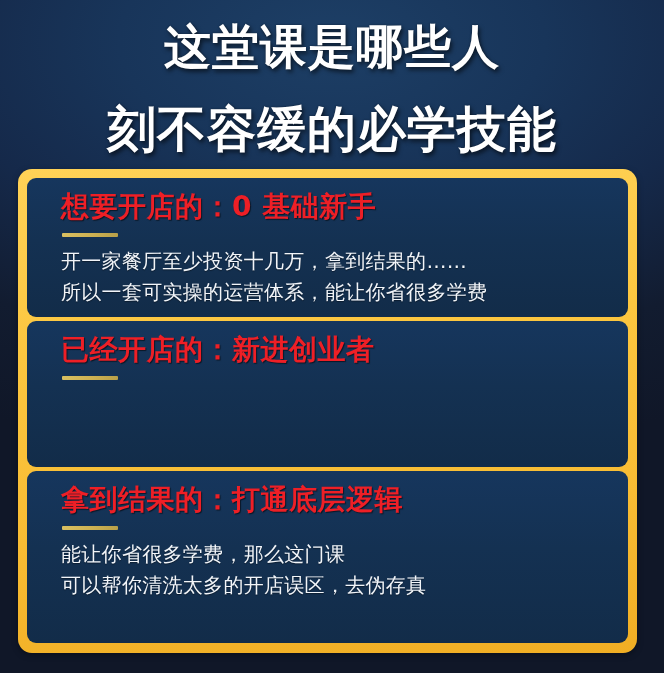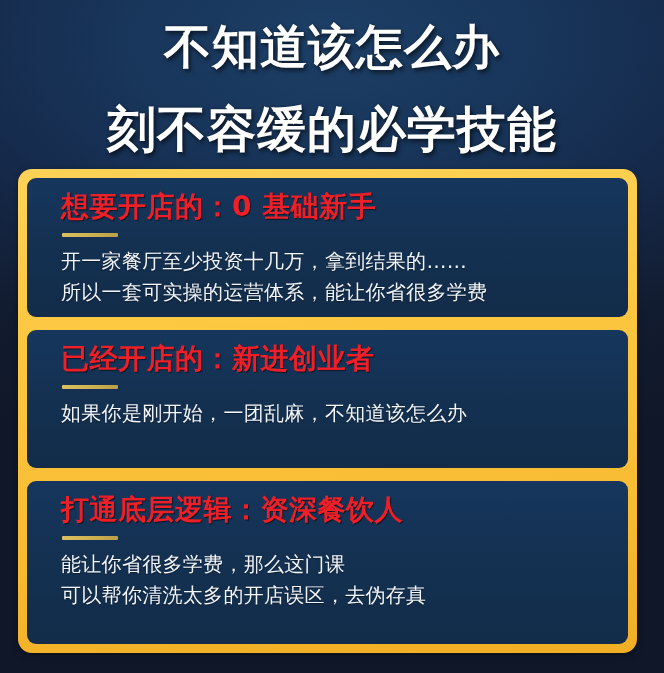--- a/index.html
+++ b/index.html
@@ -56,21 +56,21 @@
     box-sizing: border-box;
     border-radius: 14px;
     background: linear-gradient(175deg, #ffd257 0%, #fcc63f 35%, #f8bc33 70%, #f0ae24 100%);
     padding: 9px;
     box-shadow: 0 2px 6px rgba(0,0,0,0.35);
   }
 
   .cards {
     display: flex;
     flex-direction: column;
-    gap: 13px;
+    gap: 4px;
     height: 100%;
   }
 
   .card {
     position: relative;
     background: linear-gradient(180deg, #16365d 0%, #143152 45%, #122c49 100%);
     border-radius: 9px;
     padding: 11px 0 12px 34px;
     box-sizing: border-box;
   }
@@ -104,42 +104,41 @@
     white-space: nowrap;
     text-shadow: 0 1px 1px rgba(0,0,0,0.4);
   }
 </style>
 </head>
 <body>
 
 <div class="poster">
 
   <div class="title-block">
-    <div class="title-line first">不知道该怎么办</div>
+    <div class="title-line first">这堂课是哪些人</div>
     <div class="title-line second">刻不容缓的必学技能</div>
   </div>
 
   <div class="gold-panel">
     <div class="cards">
 
       <div class="card c1">
         <div class="card-heading">想要开店的：0 基础新手</div>
         <div class="card-divider"></div>
         <div class="card-body">开一家餐厅至少投资十几万，拿到结果的……</div>
         <div class="card-body">所以一套可实操的运营体系，能让你省很多学费</div>
       </div>
 
       <div class="card c2">
         <div class="card-heading">已经开店的：新进创业者</div>
         <div class="card-divider"></div>
-        <div class="card-body">如果你是刚开始，一团乱麻，不知道该怎么办</div>
       </div>
 
       <div class="card c3">
-        <div class="card-heading">打通底层逻辑：资深餐饮人</div>
+        <div class="card-heading">拿到结果的：打通底层逻辑</div>
         <div class="card-divider"></div>
         <div class="card-body">能让你省很多学费，那么这门课</div>
         <div class="card-body">可以帮你清洗太多的开店误区，去伪存真</div>
       </div>
 
     </div>
   </div>
 
 </div>
 

